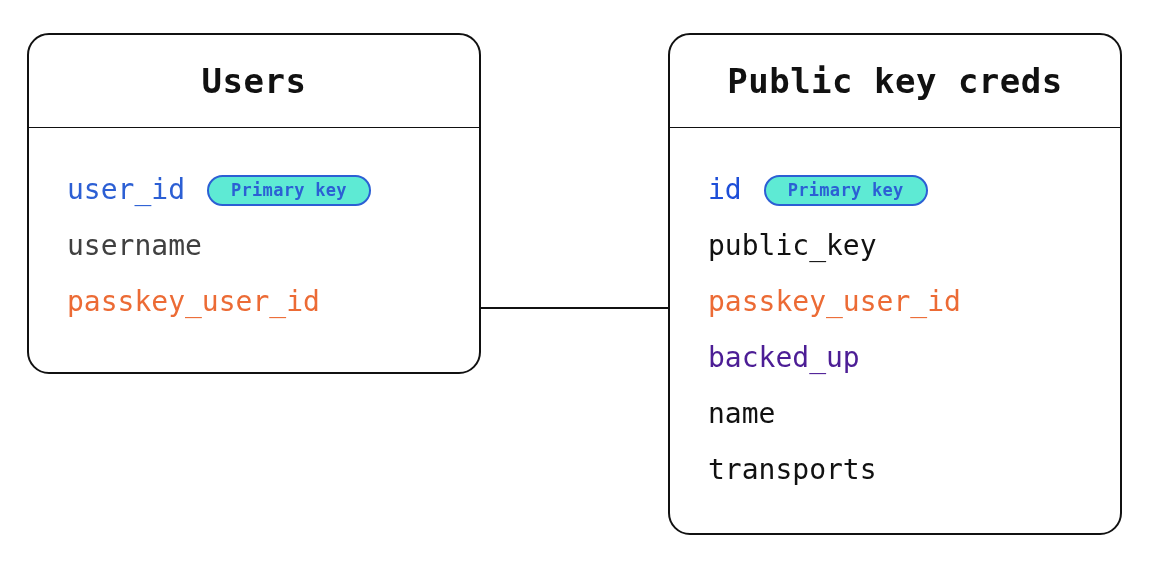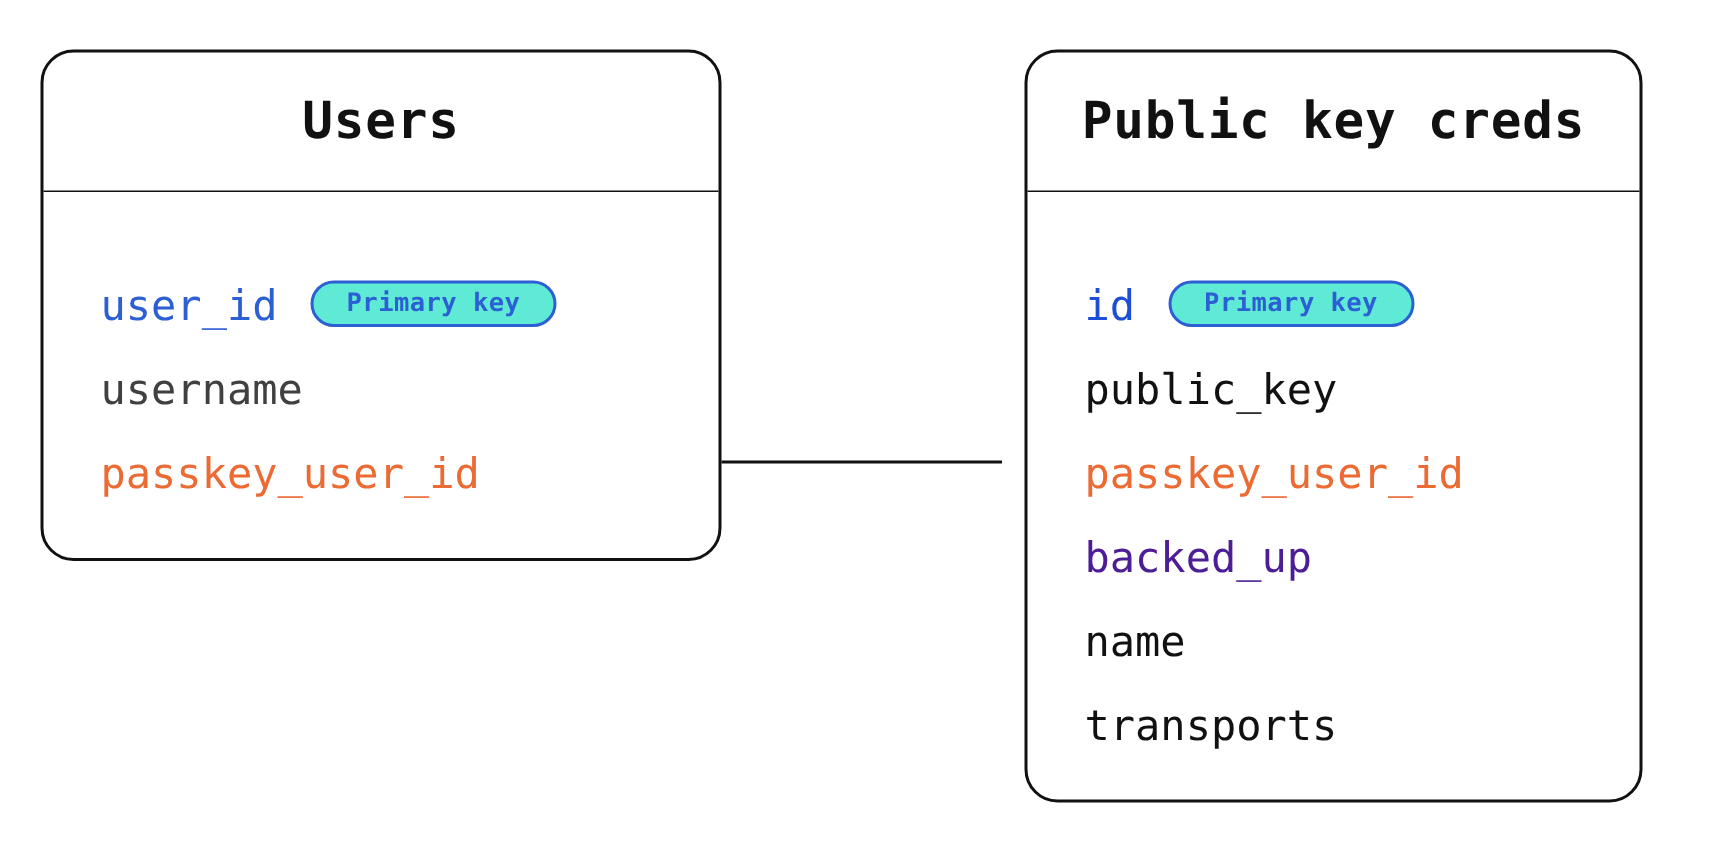--- a/index.html
+++ b/index.html
@@ -60,21 +60,21 @@
     left: 0;
     right: 0;
     top: 92px;
     bottom: 0;
     padding: 35px 0 0 38px;
     box-sizing: border-box;
   }
 
   .field-row {
     display: flex;
-    align-items: flex-end;
+    align-items: center;
     height: 56px;
     white-space: nowrap;
   }
 
   .field-name {
     font-family: "DejaVu Sans Mono", "Liberation Mono", monospace;
     font-size: 28px;
     font-weight: normal;
     color: #111111;
     line-height: 1;
@@ -130,21 +130,21 @@
           </span>
         </div>
         <div class="field-row">
           <span class="field-name" style="color: #404040;">username</span>
         </div>
         <div class="field-row">
           <span class="field-name is-fk" style="color: rgb(236, 107, 53);">passkey_user_id</span>
         </div>
       </div>
     </div>
-    <div class="entity" style="left: 683px; top: 33px; width: 412px; height: 502px; border-color: rgb(17, 17, 17);">
+    <div class="entity" style="left: 668px; top: 33px; width: 454px; height: 502px; border-color: rgb(17, 17, 17);">
       <div class="entity-header" style="border-bottom-color: rgb(17, 17, 17);">
         <div class="entity-title" style="color: rgb(17, 17, 17);">Public key creds</div>
       </div>
       <div class="entity-fields">
         <div class="field-row">
           <span class="field-name is-pk" style="color: #1d4ed8;">id</span>
           <span class="pk-badge" style="border-color: rgb(44, 95, 212);">
             <span class="pk-badge-label" style="color: rgb(44, 95, 212);">Primary key</span>
           </span>
         </div>

